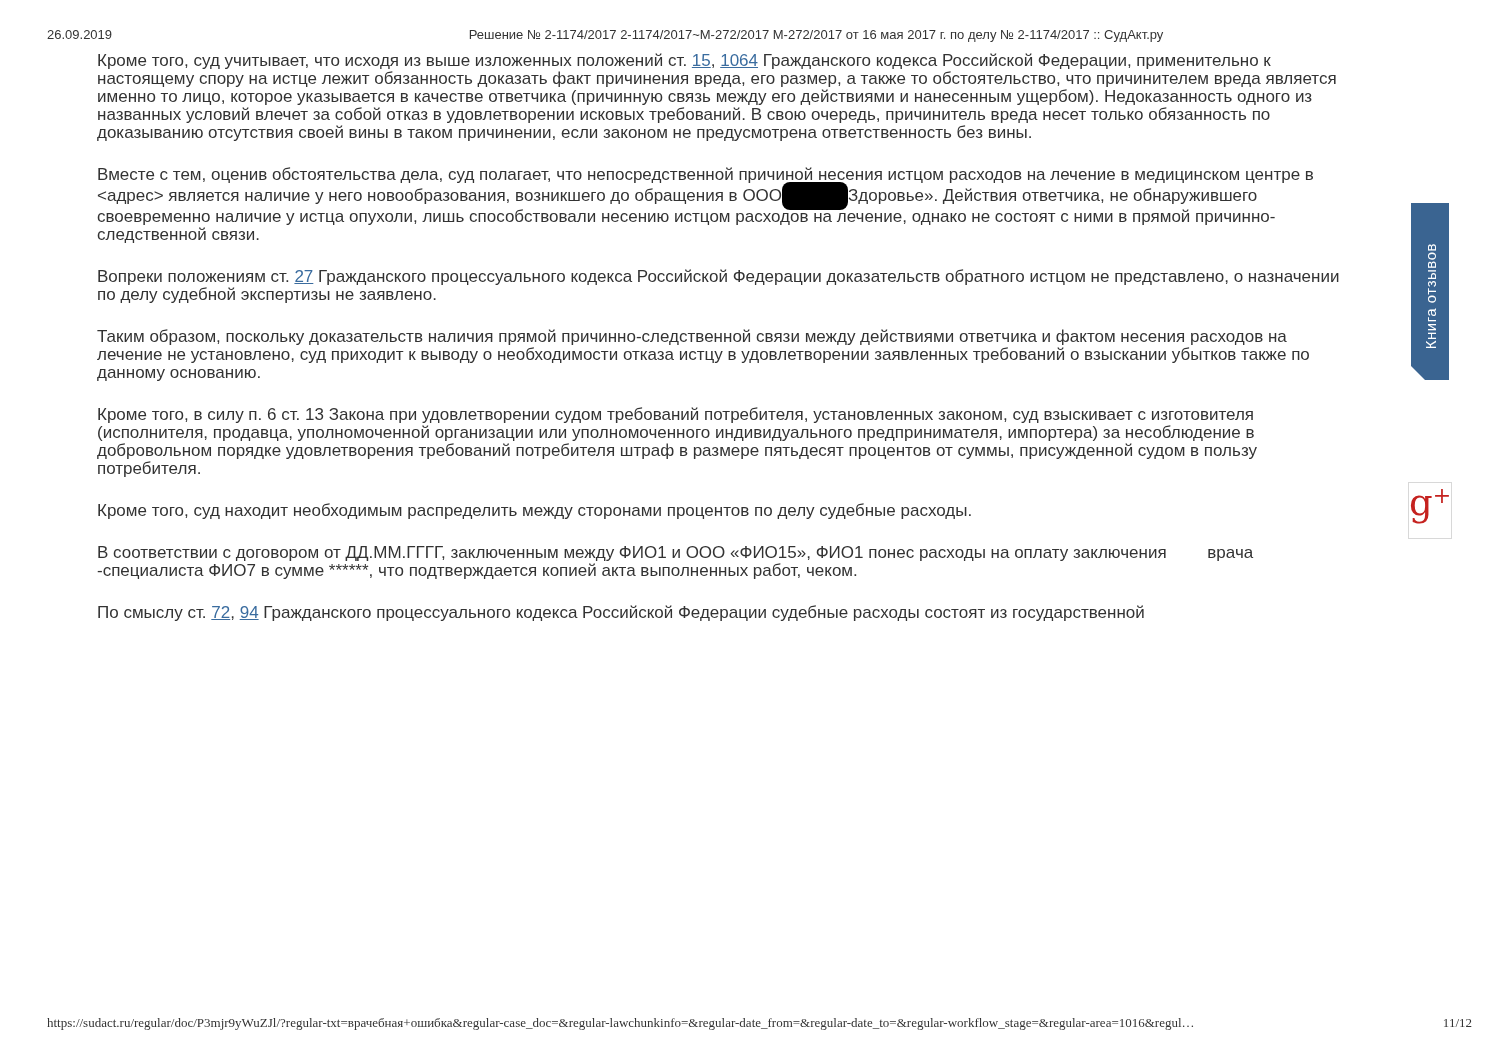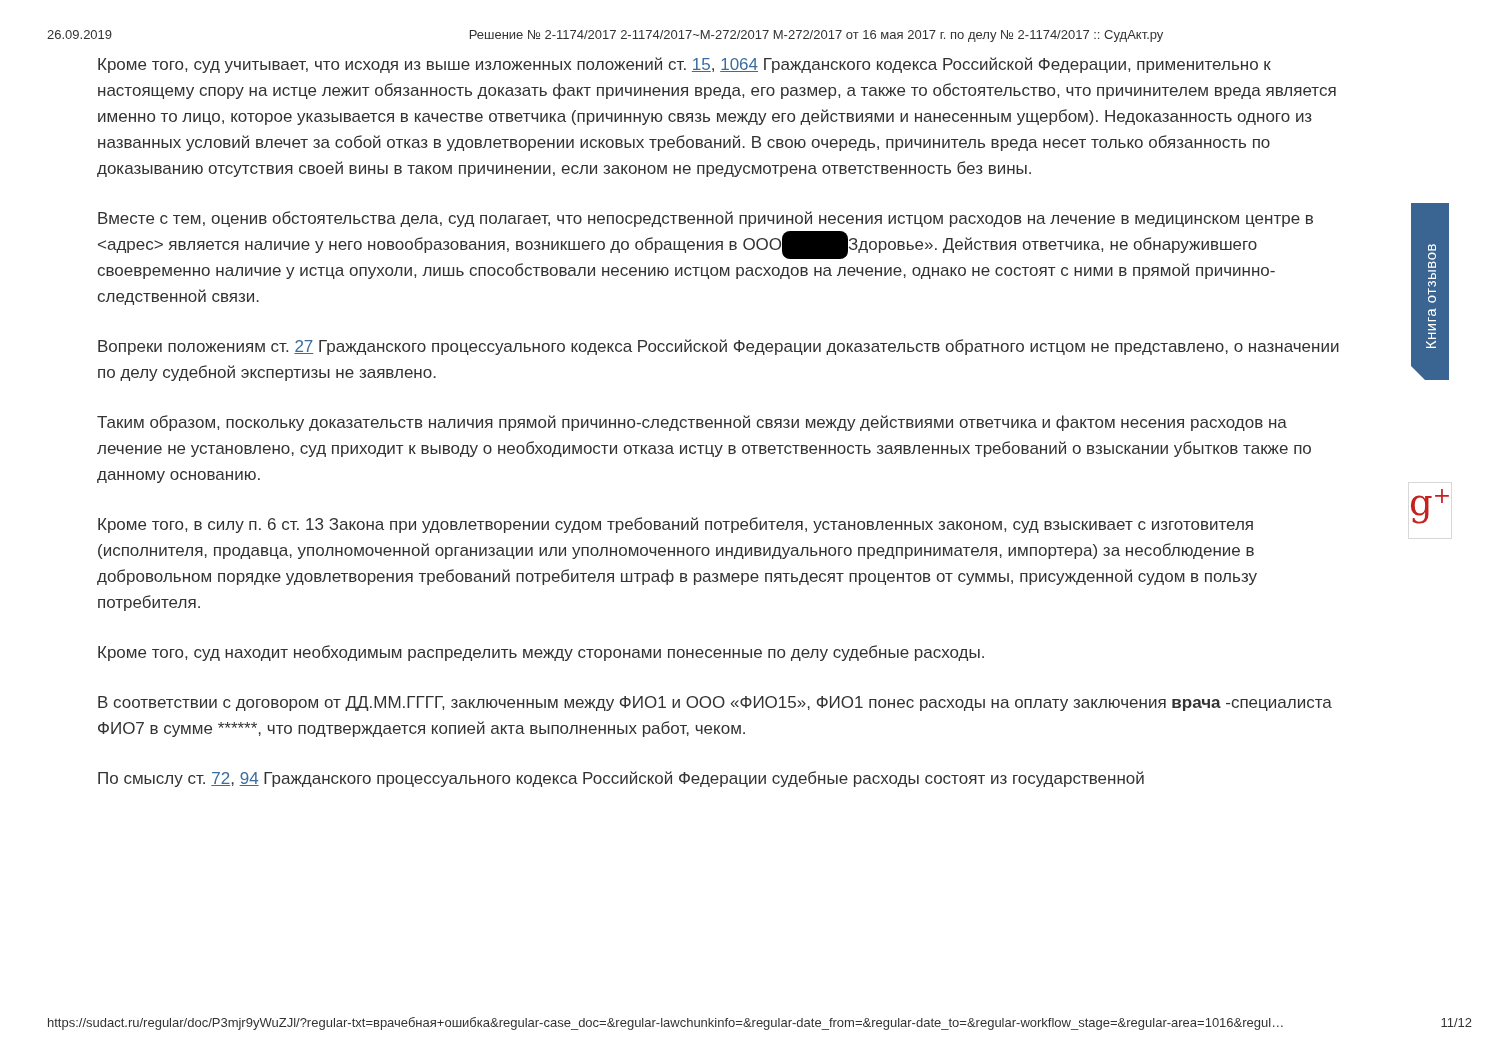--- a/index.html
+++ b/index.html
@@ -30,30 +30,30 @@
     position: absolute; left: 816px; top: 0; transform: translateX(-50%);
     font-size: 13px; color: #333; white-space: nowrap;
   }
 
   
   .content {
     position: absolute;
     left: 97px; top: 52px;
     width: 1252px;
     font-size: 17px;
-    line-height: 26px;
+    line-height: 18px;
     color: #333;
   }
   .content p.para { margin: 0 0 24px 0; }
   .content a {
     color: var(--link-color, #3a6c9f);
     text-decoration: underline;
     cursor: pointer;
   }
-  .content b { font-weight: bold; }
+  .content b { font-weight: normal; margin-left: 36px; }
   .redact {
     display: inline-block;
     height: 28px;
     background: #000;
     border-radius: 8px;
     vertical-align: -7px;
     margin: -2px 0;
   }
 
   
@@ -90,21 +90,21 @@
     font-size: 37px;
     line-height: 40px;
   }
   .gplus .g sup {
     font-size: 22px;
     vertical-align: 12px;
     line-height: 0;
   }
 
   
-  .print-footer { position: absolute; top: 1015px; left: 0; right: 0; height: 16px; }
+  .print-footer { position: absolute; top: 1015px; left: 0; right: 0; height: 16px; font-family: Liberation Serif, serif; }
   .print-url {
     position: absolute; left: 47px; top: 0;
     font-size: 13px; color: #333; white-space: nowrap;
   }
   .print-page-num {
     position: absolute; right: 28px; top: 0;
     font-size: 13px; color: #333; white-space: nowrap;
   }
 </style>
 </head>
@@ -114,23 +114,23 @@
 
   <div class="print-header">
     <span class="print-date">26.09.2019</span>
     <span class="print-title">Решение № 2-1174/2017 2-1174/2017~М-272/2017 М-272/2017 от 16 мая 2017 г. по делу № 2-1174/2017 :: СудАкт.ру</span>
   </div>
 
   <div class="content" style="color: rgb(51, 51, 51);">
       <p class="para">Кроме того, суд учитывает, что исходя из выше изложенных положений ст. <a href="#">15</a>, <a href="#">1064</a> Гражданского кодекса Российской Федерации, применительно к настоящему спору на истце лежит обязанность доказать факт причинения вреда, его размер, а также то обстоятельство, что причинителем вреда является именно то лицо, которое указывается в качестве ответчика (причинную связь между его действиями и нанесенным ущербом). Недоказанность одного из названных условий влечет за собой отказ в удовлетворении исковых требований. В свою очередь, причинитель вреда несет только обязанность по доказыванию отсутствия своей вины в таком причинении, если законом не предусмотрена ответственность без вины.</p>
       <p class="para">Вместе с тем, оценив обстоятельства дела, суд полагает, что непосредственной причиной несения истцом расходов на лечение в медицинском центре в &lt;адрес&gt; является наличие у него новообразования, возникшего до обращения в ООО<span class="redact" style="width: 66px;"></span>Здоровье». Действия ответчика, не обнаружившего своевременно наличие у истца опухоли, лишь способствовали несению истцом расходов на лечение, однако не состоят с ними в прямой причинно-следственной связи.</p>
       <p class="para">Вопреки положениям ст. <a href="#">27</a> Гражданского процессуального кодекса Российской Федерации доказательств обратного истцом не представлено, о назначении по делу судебной экспертизы не заявлено.</p>
-      <p class="para">Таким образом, поскольку доказательств наличия прямой причинно-следственной связи между действиями ответчика и фактом несения расходов на лечение не установлено, суд приходит к выводу о необходимости отказа истцу в ответственность заявленных требований о взыскании убытков также по данному основанию.</p>
+      <p class="para">Таким образом, поскольку доказательств наличия прямой причинно-следственной связи между действиями ответчика и фактом несения расходов на лечение не установлено, суд приходит к выводу о необходимости отказа истцу в удовлетворении заявленных требований о взыскании убытков также по данному основанию.</p>
       <p class="para">Кроме того, в силу п. 6 ст. 13 Закона при удовлетворении судом требований потребителя, установленных законом, суд взыскивает с изготовителя (исполнителя, продавца, уполномоченной организации или уполномоченного индивидуального предпринимателя, импортера) за несоблюдение в добровольном порядке удовлетворения требований потребителя штраф в размере пятьдесят процентов от суммы, присужденной судом в пользу потребителя.</p>
-      <p class="para">Кроме того, суд находит необходимым распределить между сторонами понесенные по делу судебные расходы.</p>
+      <p class="para">Кроме того, суд находит необходимым распределить между сторонами процентов по делу судебные расходы.</p>
       <p class="para">В соответствии с договором от ДД.ММ.ГГГГ, заключенным между ФИО1 и ООО «ФИО15», ФИО1 понес расходы на оплату заключения <b>врача</b> -специалиста ФИО7 в сумме ******, что подтверждается копией акта выполненных работ, чеком.</p>
       <p class="para">По смыслу ст. <a href="#">72</a>, <a href="#">94</a> Гражданского процессуального кодекса Российской Федерации судебные расходы состоят из государственной</p>
     </div>
 
   <div class="feedback-tab">
     <span>Книга отзывов</span>
   </div>
 
   <div class="gplus">
     <span class="g"><span>g</span><sup>+</sup></span>

